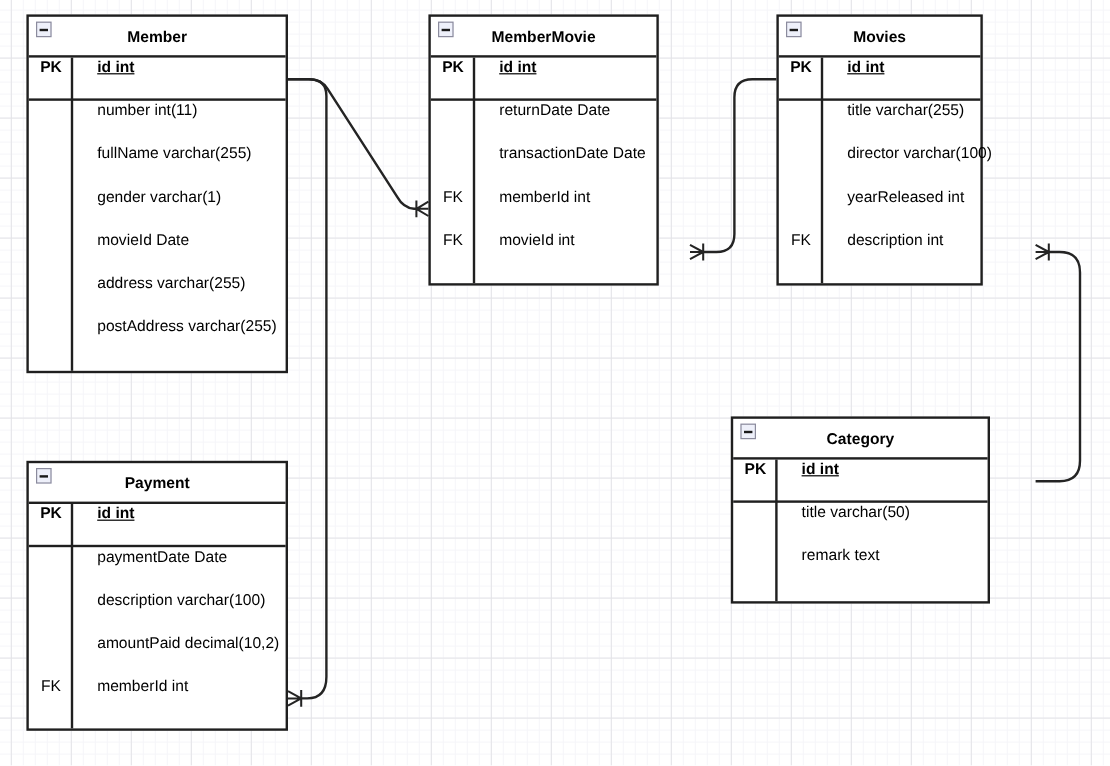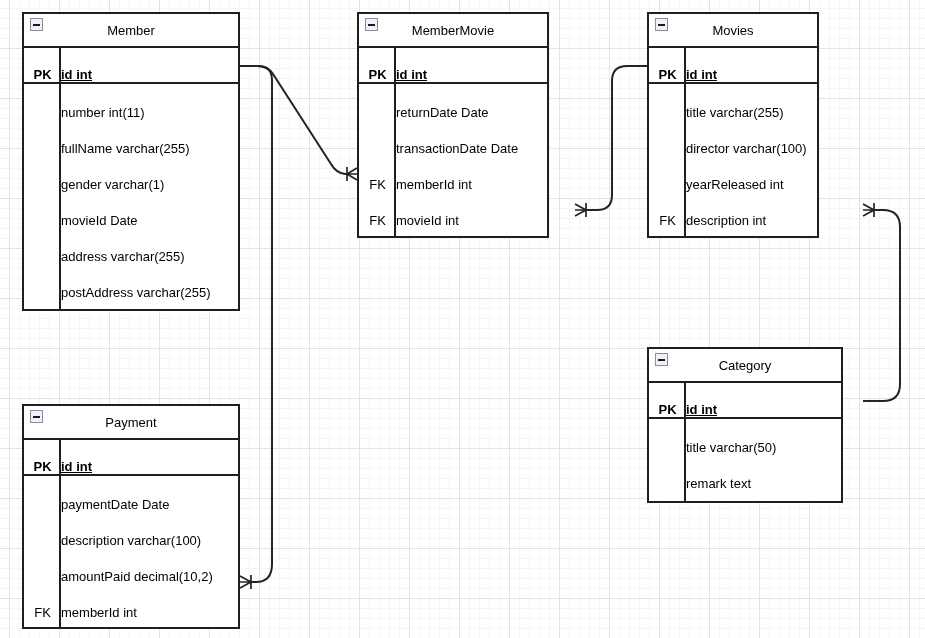--- a/index.html
+++ b/index.html
@@ -22,34 +22,34 @@
   }
   .etable{
     position:absolute;background:#ffffff;border:2px solid var(--line);
     color:#000;font-size:13px;
   }
   .vline{position:absolute;left:35px;top:34px;bottom:0;width:2px;background:var(--line);}
   .hdr{
     position:relative;height:34px;border-bottom:2px solid var(--line);
     display:flex;align-items:center;justify-content:center;
   }
-  .ttl{font-weight:normal;font-size:13px;}
+  .ttl{font-weight:bold;font-size:13px;}
   .collapse{
     position:absolute;left:6px;top:4px;width:13px;height:13px;
     border:1px solid #8b8b9d;background:#eef0fa;
     display:flex;align-items:center;justify-content:center;
   }
   .collapse .minus{width:7px;height:2px;background:#1a1a1a;}
-  .row{display:flex;height:36px;align-items:flex-end;}
+  .row{display:flex;height:36px;align-items:flex-start;}
   .row.pk{border-bottom:2px solid var(--line);height:36px;}
   .key{
     width:37px;flex:0 0 37px;text-align:center;font-size:13px;
   }
   .key.b{font-weight:bold;}
-  .field{padding-left:0;font-size:13px;white-space:nowrap;}
+  .field{padding-left:20px;font-size:13px;white-space:nowrap;}
   .field.pkf{font-weight:bold;text-decoration:underline;}
   svg.wires{position:absolute;left:0;top:0;pointer-events:none;}
   svg.wires path, svg.wires line{stroke:#242424;fill:none;}
   .wire{stroke-width:2px;}
   .mark{stroke-width:1.7px;}
 </style>
 </head>
 <body>
 
 <div class="canvas">
@@ -145,21 +145,21 @@
       <div class="key"></div>
       <div class="field">yearReleased int</div>
     </div>
     <div class="row">
       <div class="key">FK</div>
       <div class="field">description int</div>
     </div>
     <div class="vline"></div>
   </div>
 
-  <div class="etable" style="left:647px;top:347px;width:196px;height:156px">
+  <div class="etable" style="left:609px;top:347px;width:216px;height:156px">
     <div class="hdr">
       <span class="collapse">
           <span class="minus"></span>
         </span>
       <span class="ttl">Category</span>
     </div>
     <div class="row pk">
       <div class="key b">PK</div>
       <div class="field pkf">id int</div>
     </div>
@@ -167,21 +167,21 @@
       <div class="key"></div>
       <div class="field">title varchar(50)</div>
     </div>
     <div class="row">
       <div class="key"></div>
       <div class="field">remark text</div>
     </div>
     <div class="vline"></div>
   </div>
 
-  <div class="etable" style="left:22px;top:404px;width:218px;height:225px">
+  <div class="etable" style="left:22px;top:384px;width:218px;height:225px">
     <div class="hdr">
       <span class="collapse">
           <span class="minus"></span>
         </span>
       <span class="ttl">Payment</span>
     </div>
     <div class="row pk">
       <div class="key b">PK</div>
       <div class="field pkf">id int</div>
     </div>

